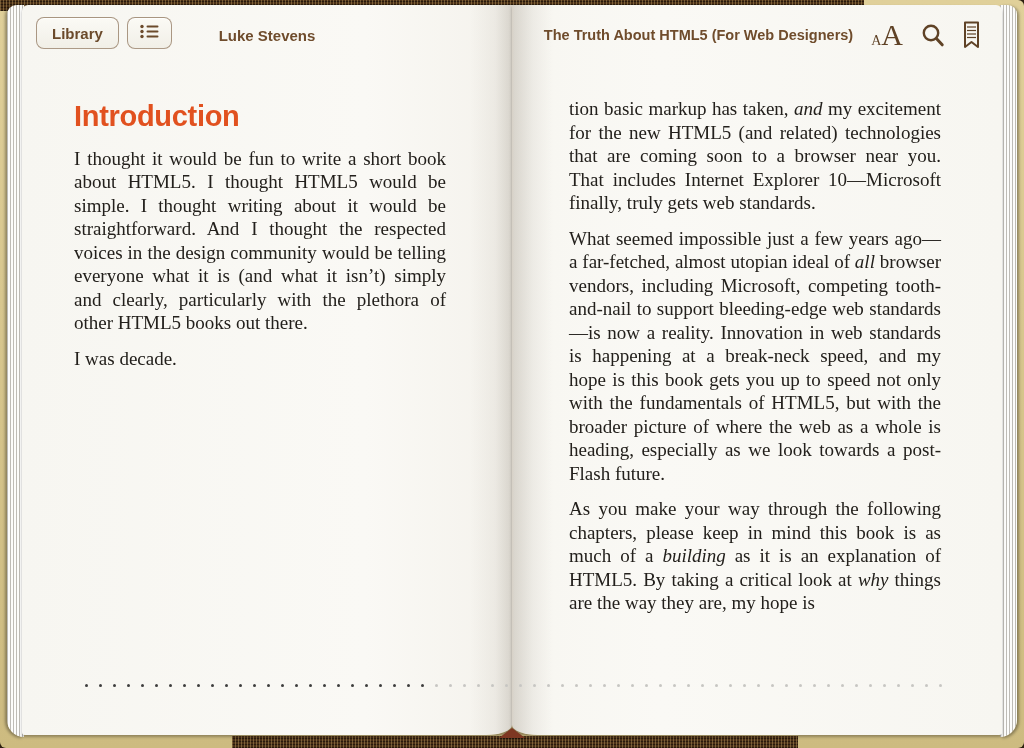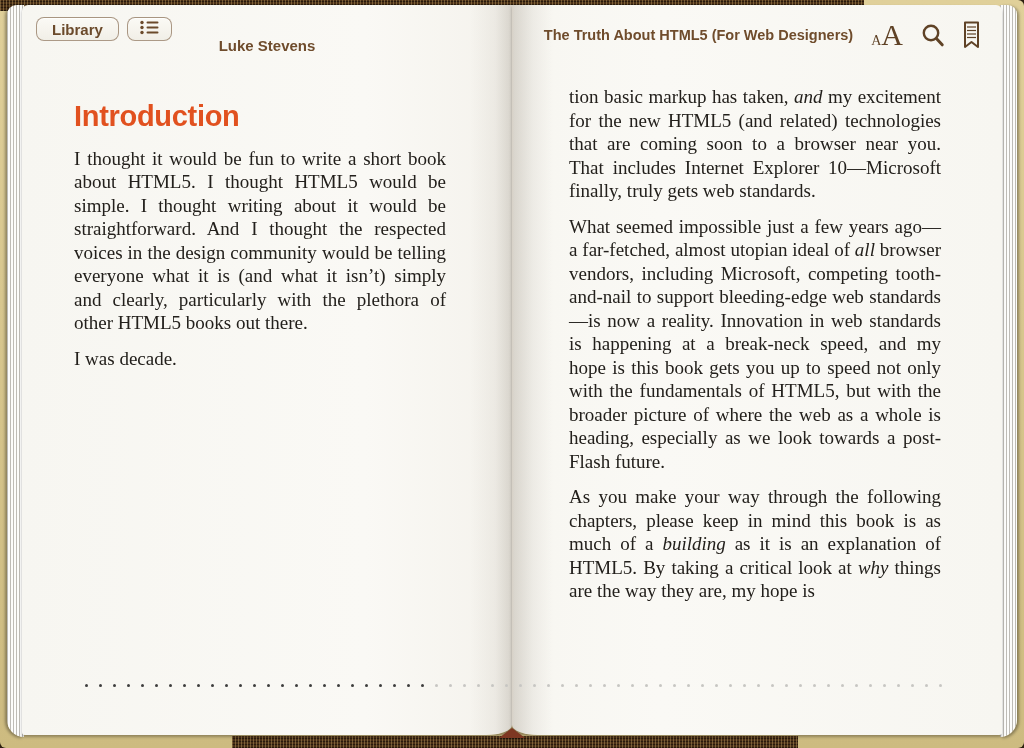--- a/index.html
+++ b/index.html
@@ -59,29 +59,29 @@
   .gutter{
     position:absolute;top:5px;bottom:13px;left:470px;width:84px;z-index:3;pointer-events:none;
     background:linear-gradient(90deg,
       rgba(0,0,0,0) 0%, rgba(70,55,35,.05) 30%, rgba(70,55,35,.16) 49%,
       rgba(130,110,85,.22) 50%, rgba(70,55,35,.13) 53%, rgba(70,55,35,.04) 75%, rgba(0,0,0,0) 100%);
   }
 
   
   .hdr-left{position:absolute;top:12px;left:14px;display:flex;gap:8px;z-index:4;}
   .btn{
-    height:24px;box-sizing:border-box;display:flex;align-items:center;
+    height:32px;box-sizing:border-box;display:flex;align-items:center;
     padding:0 15px;border:1.5px solid rgba(107,74,43,.55);border-radius:8px;
     background:linear-gradient(#fbfaf5,#f1efe7);
     box-shadow:inset 0 1px 0 rgba(255,255,255,.8);
     color:#6b4a2b;font-weight:bold;font-size:15px;cursor:pointer;
   }
   .btn-toc{padding:0 12px;}
   .author{
-    position:absolute;top:32px;left:0;right:0;text-align:center;
+    position:absolute;top:22px;left:0;right:0;text-align:center;
     color:#6f4c2c;font-weight:bold;font-size:15px;z-index:3;
   }
   .hdr-right{
     position:absolute;top:13px;right:22px;height:34px;z-index:4;
     display:flex;align-items:center;gap:18px;color:#6f4c2c;
   }
   .book-title{font-weight:bold;font-size:14.5px;white-space:nowrap;}
   .icon-btn{display:flex;align-items:center;background:none;border:none;padding:0;cursor:pointer;color:#5f4226;}
   .aA{display:flex;align-items:baseline;font-family:"Liberation Serif",serif;color:#5f4226;}
   .aA .a-small{font-size:14px;line-height:1;}
@@ -90,21 +90,21 @@
 
   
   .column{
     position:absolute;width:372px;z-index:3;
     font-family:"Liberation Serif","DejaVu Serif",serif;
     font-size:19px;line-height:23.5px;color:#23201c;
     text-align:justify;
   }
   .col-left{left:52px;top:100px;}
   .col-right{left:57px;top:80px;}
-  .column p{margin:0 0 12px 0;hyphens:manual;}
+  .column p{margin:12px 0 12px 0;hyphens:manual;}
   .column p em{font-style:italic;}
   .chapter-title{
     font-family:"Liberation Sans",sans-serif;
     font-size:29px;font-weight:bold;color:#e1511f;
     letter-spacing:-.3px;margin:0 0 18px 0;
   }
 
   
   .dots{
     position:absolute;left:85px;top:684px;z-index:5;

